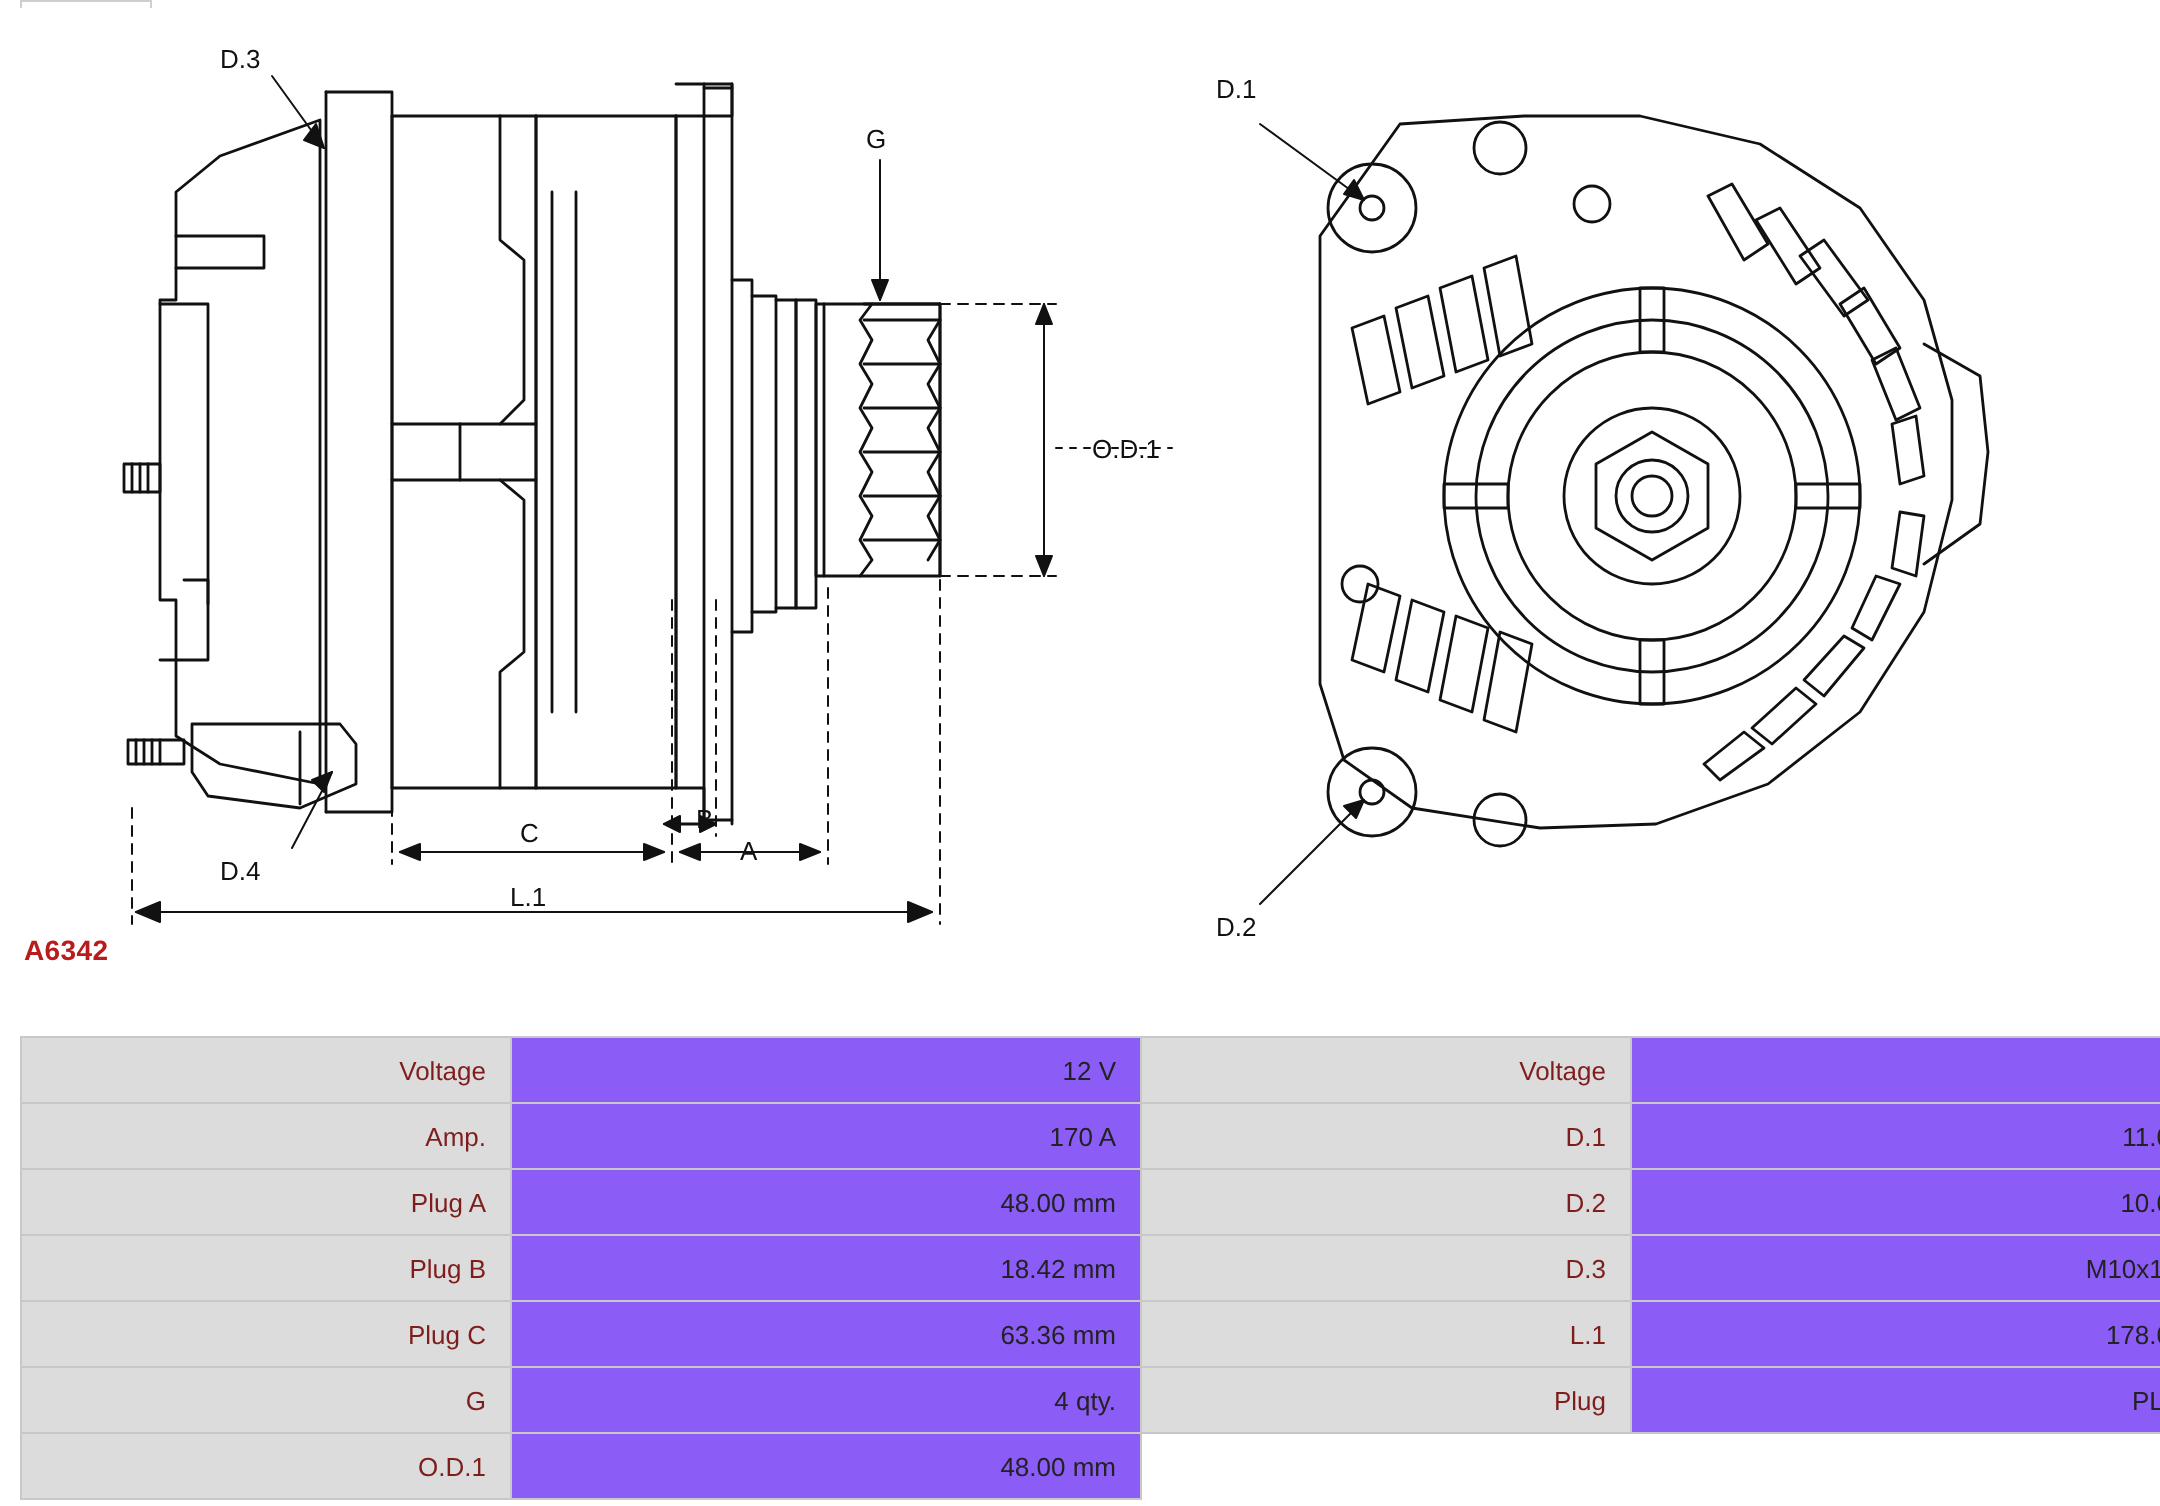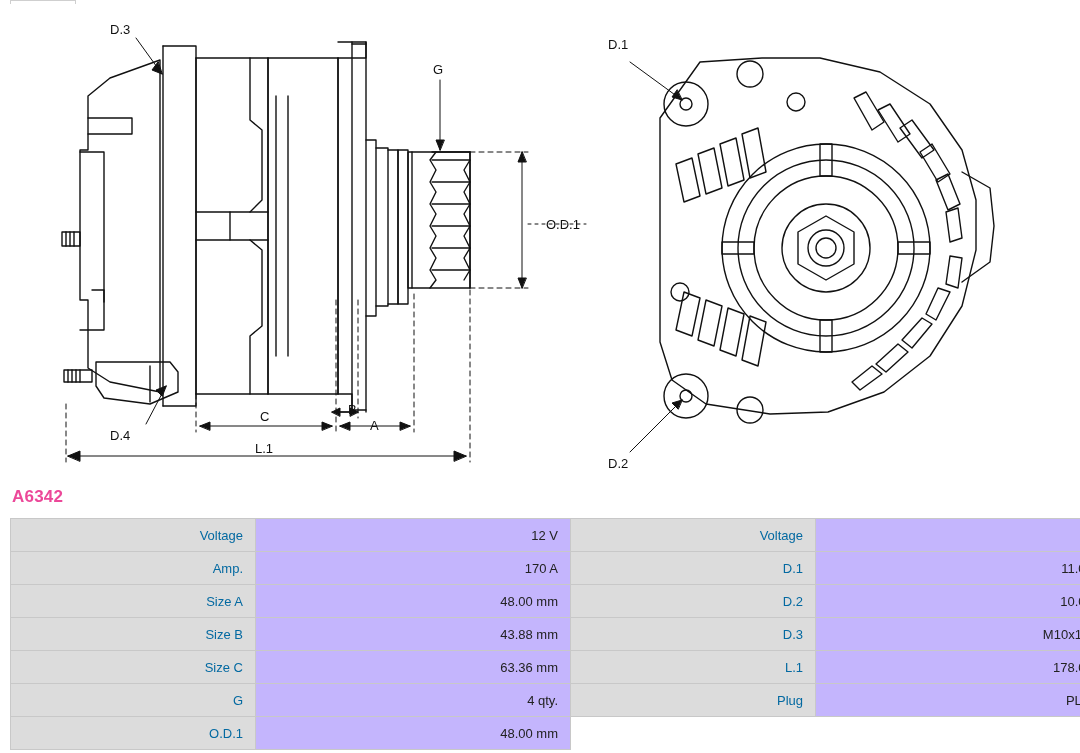--- a/index.html
+++ b/index.html
@@ -28,24 +28,24 @@
     width: 1080px;
     height: 480px;
   }
   .drawing svg {
     display: block;
   }
   
   .part-number {
     position: absolute;
     left: 12px;
-    top: 487px;
-    font-size: 17px;
+    top: 467px;
+    font-size: 14px;
     font-weight: bold;
-    color: #ec4899;
+    color: #b91c1c;
     letter-spacing: 0.2px;
   }
   
   .spec-table {
     position: absolute;
     left: 10px;
     top: 518px;
     width: 1060px;
     border-collapse: collapse;
     table-layout: fixed;
@@ -53,25 +53,25 @@
   }
   .spec-table td {
     border: 1px solid #c8c8c8;
     height: 32px;
     padding: 0 12px;
     vertical-align: middle;
   }
   .spec-table td.label {
     background: #dcdcdc;
     text-align: right;
-    color: #0369a1;
+    color: #7f1d1d;
     width: 220px;
   }
   .spec-table td.value {
-    background: #c4b5fd;
+    background: #8b5cf6;
     text-align: right;
     color: #222;
     width: 290px;
   }
   .spec-table td.blank {
     background: #ffffff;
     border: 1px solid #ffffff;
   }
   .spec-table td.blank-label {
     background: #ffffff;
@@ -269,33 +269,33 @@
         <td class="label">Voltage</td>
         <td class="value">AFP</td>
       </tr>
       <tr>
         <td class="label">Amp.</td>
         <td class="value">170 A</td>
         <td class="label">D.1</td>
         <td class="value">11.00 mm</td>
       </tr>
       <tr>
-        <td class="label">Size A</td>
+        <td class="label">Plug A</td>
         <td class="value">48.00 mm</td>
         <td class="label">D.2</td>
         <td class="value">10.00 mm</td>
       </tr>
       <tr>
-        <td class="label">Size B</td>
-        <td class="value">43.88 mm</td>
+        <td class="label">Plug B</td>
+        <td class="value">18.42 mm</td>
         <td class="label">D.3</td>
         <td class="value">M10x1.5 mm</td>
       </tr>
       <tr>
-        <td class="label">Size C</td>
+        <td class="label">Plug C</td>
         <td class="value">63.36 mm</td>
         <td class="label">L.1</td>
         <td class="value">178.00 mm</td>
       </tr>
       <tr>
         <td class="label">G</td>
         <td class="value">4 qty.</td>
         <td class="label">Plug</td>
         <td class="value">PL_2306</td>
       </tr>

